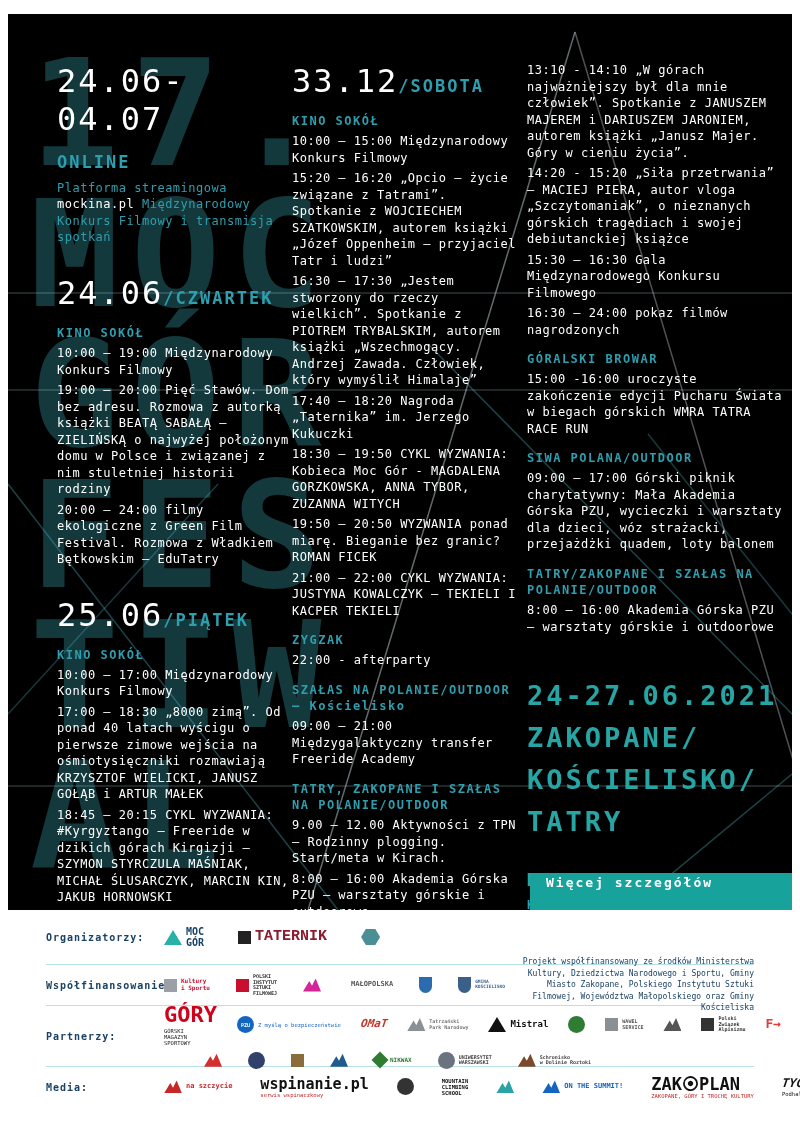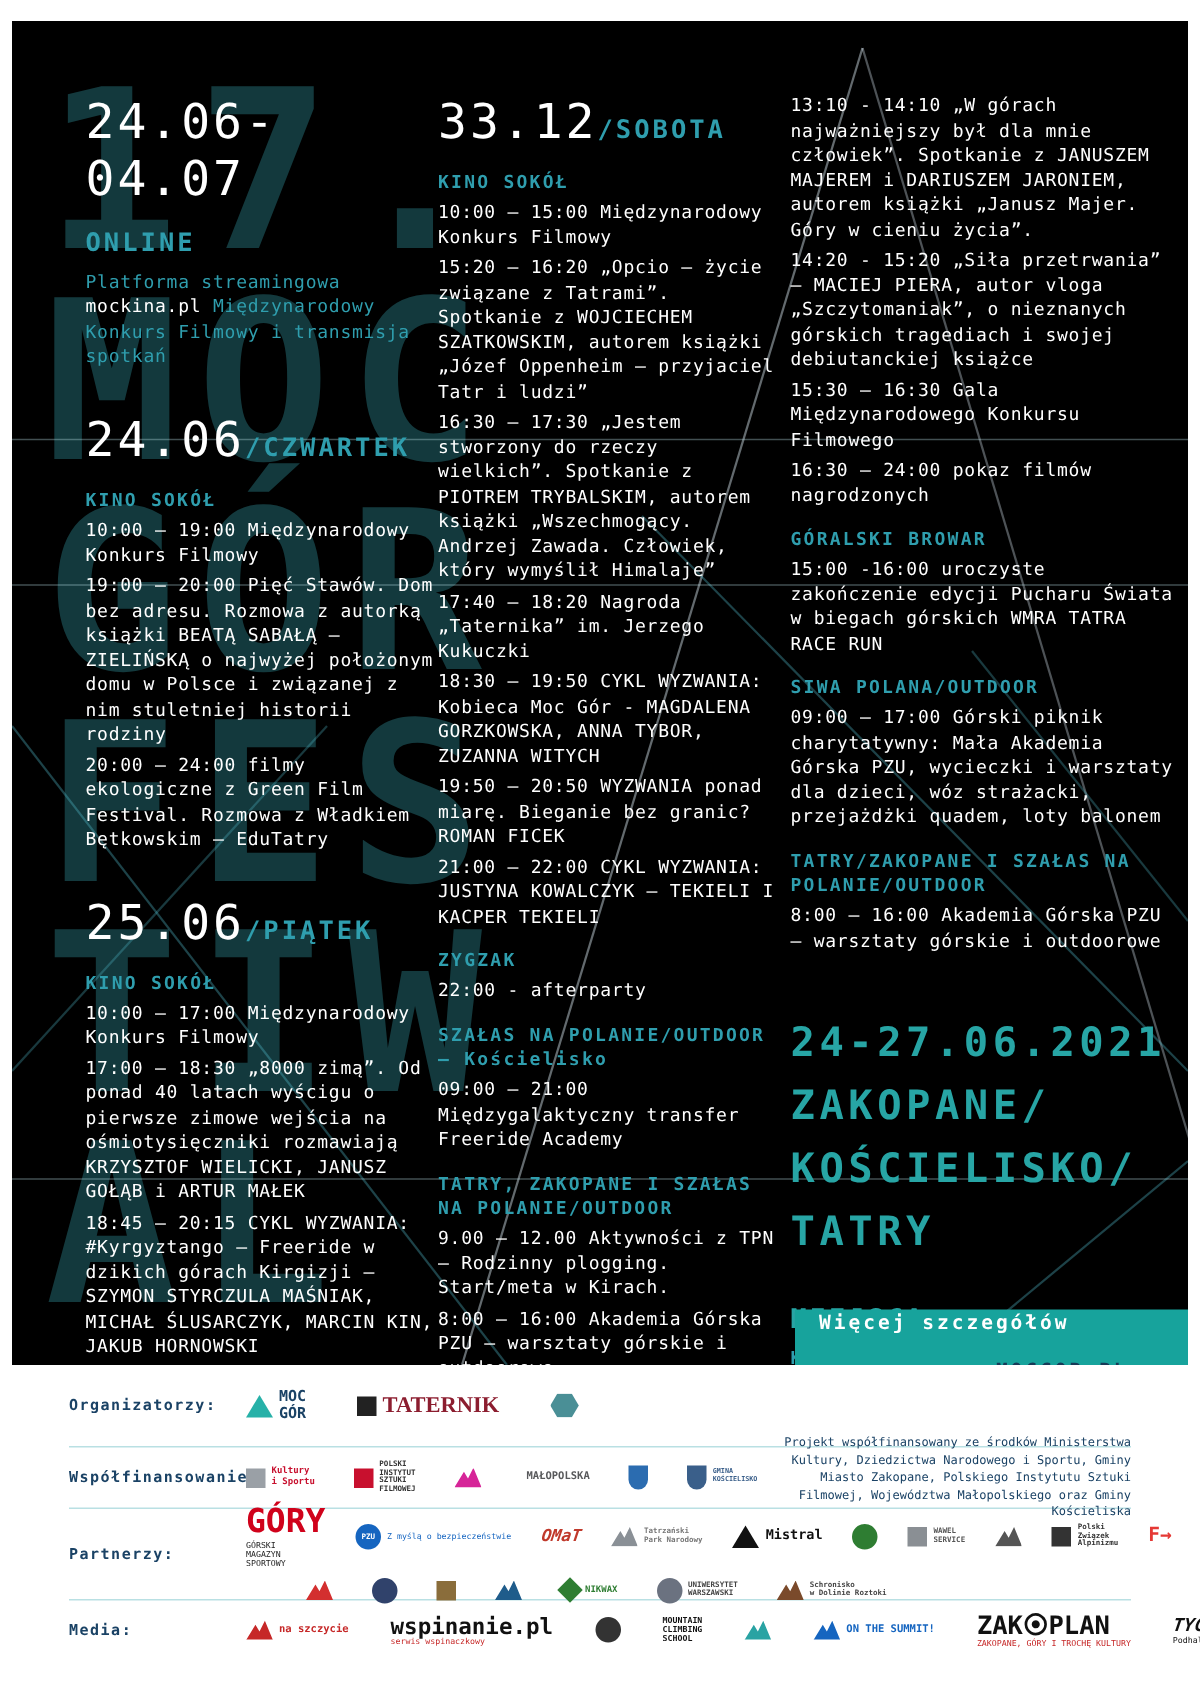--- a/index.html
+++ b/index.html
@@ -46,21 +46,21 @@
   .shape{display:inline-block;flex:0 0 auto;}
   .sq{width:13px;height:13px;}
   .circle{width:17px;height:17px;border-radius:50%;color:#fff;font-size:5px;font-weight:bold;
           display:inline-flex;align-items:center;justify-content:center;}
   .tri{width:0;height:0;border-left:9px solid transparent;border-right:9px solid transparent;background:transparent!important;}
   .hex{width:19px;height:16px;clip-path:polygon(25% 0,75% 0,100% 50%,75% 100%,25% 100%,0 50%);}
   .shield{width:13px;height:16px;border-radius:0 0 7px 7px;}
   .diamond{width:12px;height:12px;transform:rotate(45deg);}
   .mtn{width:18px;height:13px;clip-path:polygon(0 100%,35% 20%,50% 55%,70% 0,100% 100%);}
   .note{font-size:8px;color:#1a4265;text-align:right;line-height:1.45;margin-left:auto;width:352px;}
-  .serif{font-family:Liberation Serif, serif;}
+  .serif{font-family:Liberation Mono, monospace;}
   .italic{font-style:italic;transform:skewX(-8deg);}
 </style>
 </head>
 <body>
 
 <div id="page">
   <div id="poster">
     <div id="watermark">17.
 MOC
 GÓR

